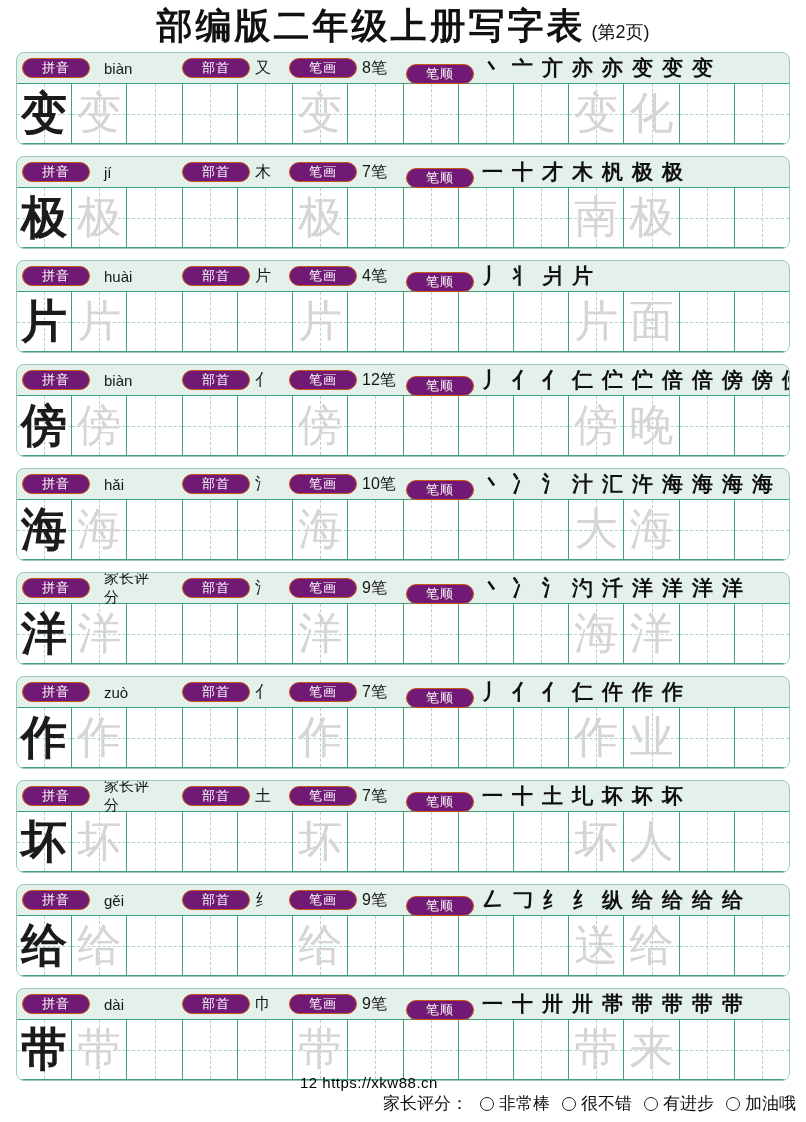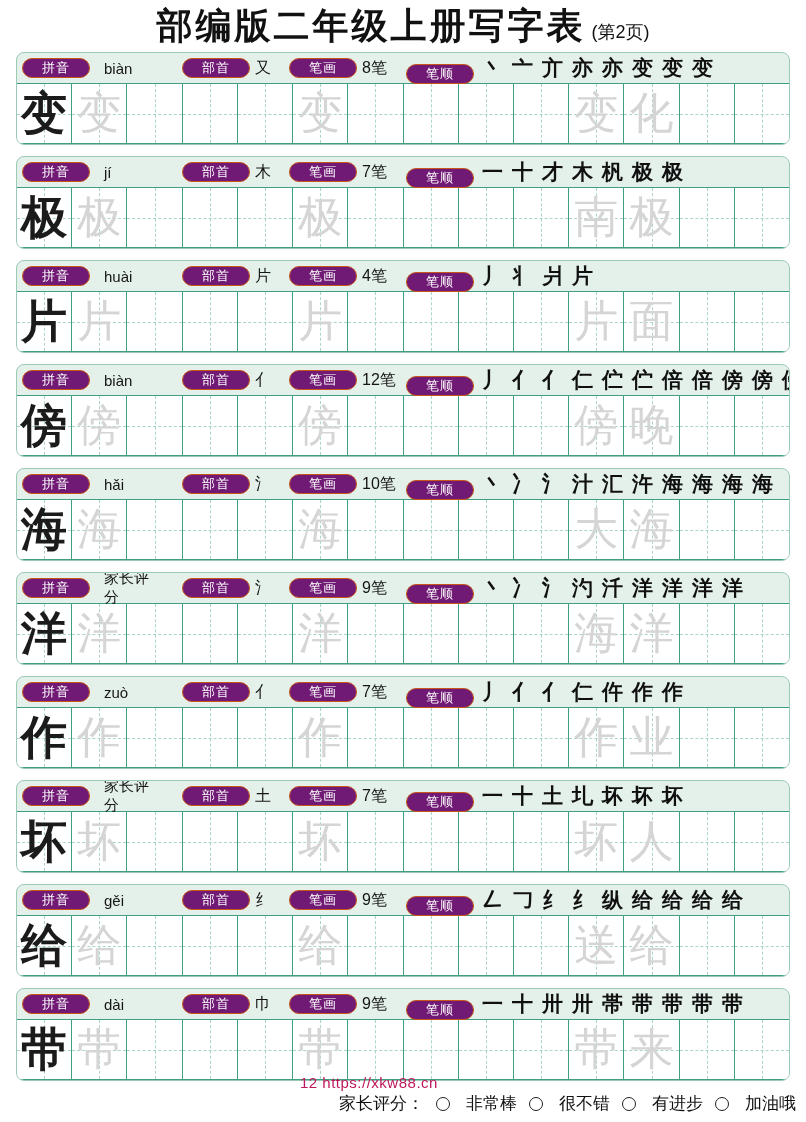--- a/index.html
+++ b/index.html
@@ -74,29 +74,29 @@
     position:absolute; inset:0; z-index:2;
     display:flex; align-items:center; justify-content:center;
     font-family:"Liberation Serif", serif; line-height:1;
   }
   .ch.black { color:#1b1b1b; font-size:46px; font-weight:600; }
   .ch.gray  { color:#d5d5d5; font-size:44px; font-weight:400; }
 
   
   .watermark {
     position:absolute; left:300px; top:1074px;
-    color:#be185d; font-size:15px; letter-spacing:0.5px;
+    color:#000000; font-size:15px; letter-spacing:0.5px;
   }
   .rating {
     position:absolute; right:10px; top:1092px;
     display:flex; align-items:center; gap:12px;
     font-size:17px; color:#111; white-space:nowrap;
   }
   .rating-label { font-weight:400; }
-  .rating-option { display:flex; align-items:center; gap:16px; }
+  .rating-option { display:flex; align-items:center; gap:5px; }
   .circle {
     display:inline-block; width:14px; height:14px; border-radius:50%;
     border:1.5px solid #222; background:#fff; box-sizing:border-box;
   }
 </style>
 </head>
 <body>
 
 <div class="page">
 

